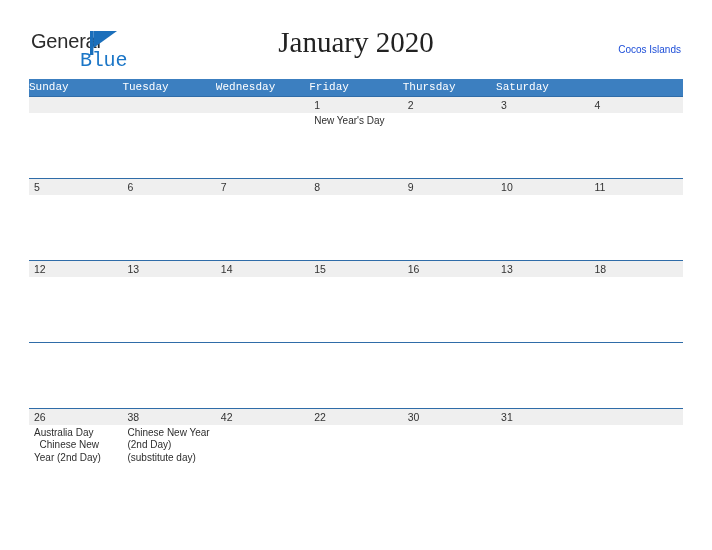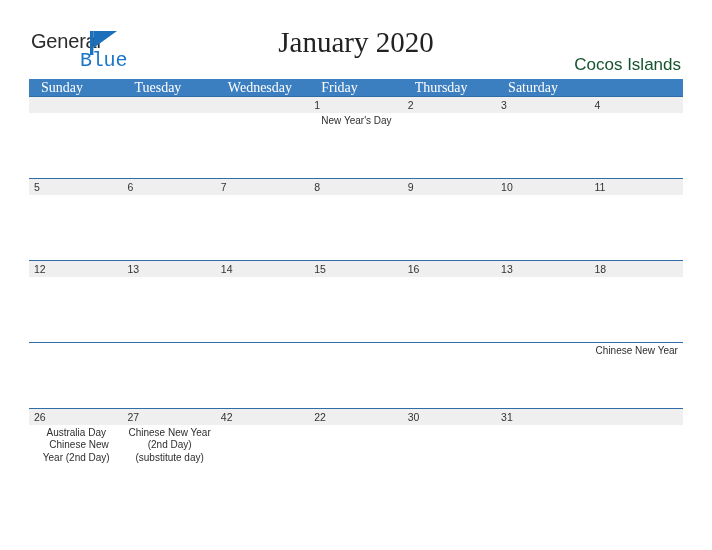--- a/index.html
+++ b/index.html
@@ -70,47 +70,47 @@
     text-align: center;
     font-size: 29px;
     color: #222222;
     font-family: Liberation Serif, serif;
     font-weight: normal;
     letter-spacing: 0px;
   }
   .location {
     position: absolute;
     right: 31px;
-    top: 55px;
-    font-size: 17px;
-    color: #14532d;
+    top: 44px;
+    font-size: 10px;
+    color: #1d4ed8;
     font-family: "Liberation Sans", sans-serif;
   }
 
   
   .calendar {
     position: absolute;
     left: 29px;
     top: 79px;
     width: 654px;
   }
   .weekday-row {
     display: flex;
     width: 654px;
     height: 17px;
     background: #3c7fc0;
   }
   .weekday {
     width: 93.43px;
     box-sizing: border-box;
-    padding-left: 12px;
-    font-size: 14px;
+    padding-left: 0;
+    font-size: 11px;
     line-height: 17px;
     color: #ffffff;
-    font-family: Liberation Serif, serif;
+    font-family: Liberation Mono, monospace;
     white-space: nowrap;
     overflow: hidden;
   }
 
   .week {
     width: 654px;
     border-top: 1.4px solid #2f6ca8;
     box-sizing: border-box;
   }
   .week:first-of-type {
@@ -140,21 +140,20 @@
   .event-cell {
     width: 93.43px;
     box-sizing: border-box;
     padding: 2px 4px 0 5px;
     font-size: 10px;
     line-height: 12.3px;
     color: #2e2e2e;
     font-family: "Liberation Sans", sans-serif;
     white-space: pre-wrap;
     word-wrap: break-word;
-    text-align: center;
   }
   .week.tall .week-events {
     height: 65px;
   }
 </style>
 </head>
 <body>
 
 <div class="page">
 
@@ -250,28 +249,27 @@
     </div>
 
     <div class="week">
       <div class="week-events">
         <div class="event-cell"></div>
         <div class="event-cell"></div>
         <div class="event-cell"></div>
         <div class="event-cell"></div>
         <div class="event-cell"></div>
         <div class="event-cell"></div>
-        <div class="event-cell">Chinese New Year</div>
       </div>
     </div>
 
     <div class="week tall">
       <div class="week-dates">
         <div class="date-cell">26</div>
-        <div class="date-cell">27</div>
+        <div class="date-cell">38</div>
         <div class="date-cell">42</div>
         <div class="date-cell">22</div>
         <div class="date-cell">30</div>
         <div class="date-cell">31</div>
         <div class="date-cell"></div>
       </div>
       <div class="week-events">
         <div class="event-cell">Australia Day
   Chinese New Year (2nd Day)</div>
         <div class="event-cell">Chinese New Year (2nd Day) (substitute day)</div>

